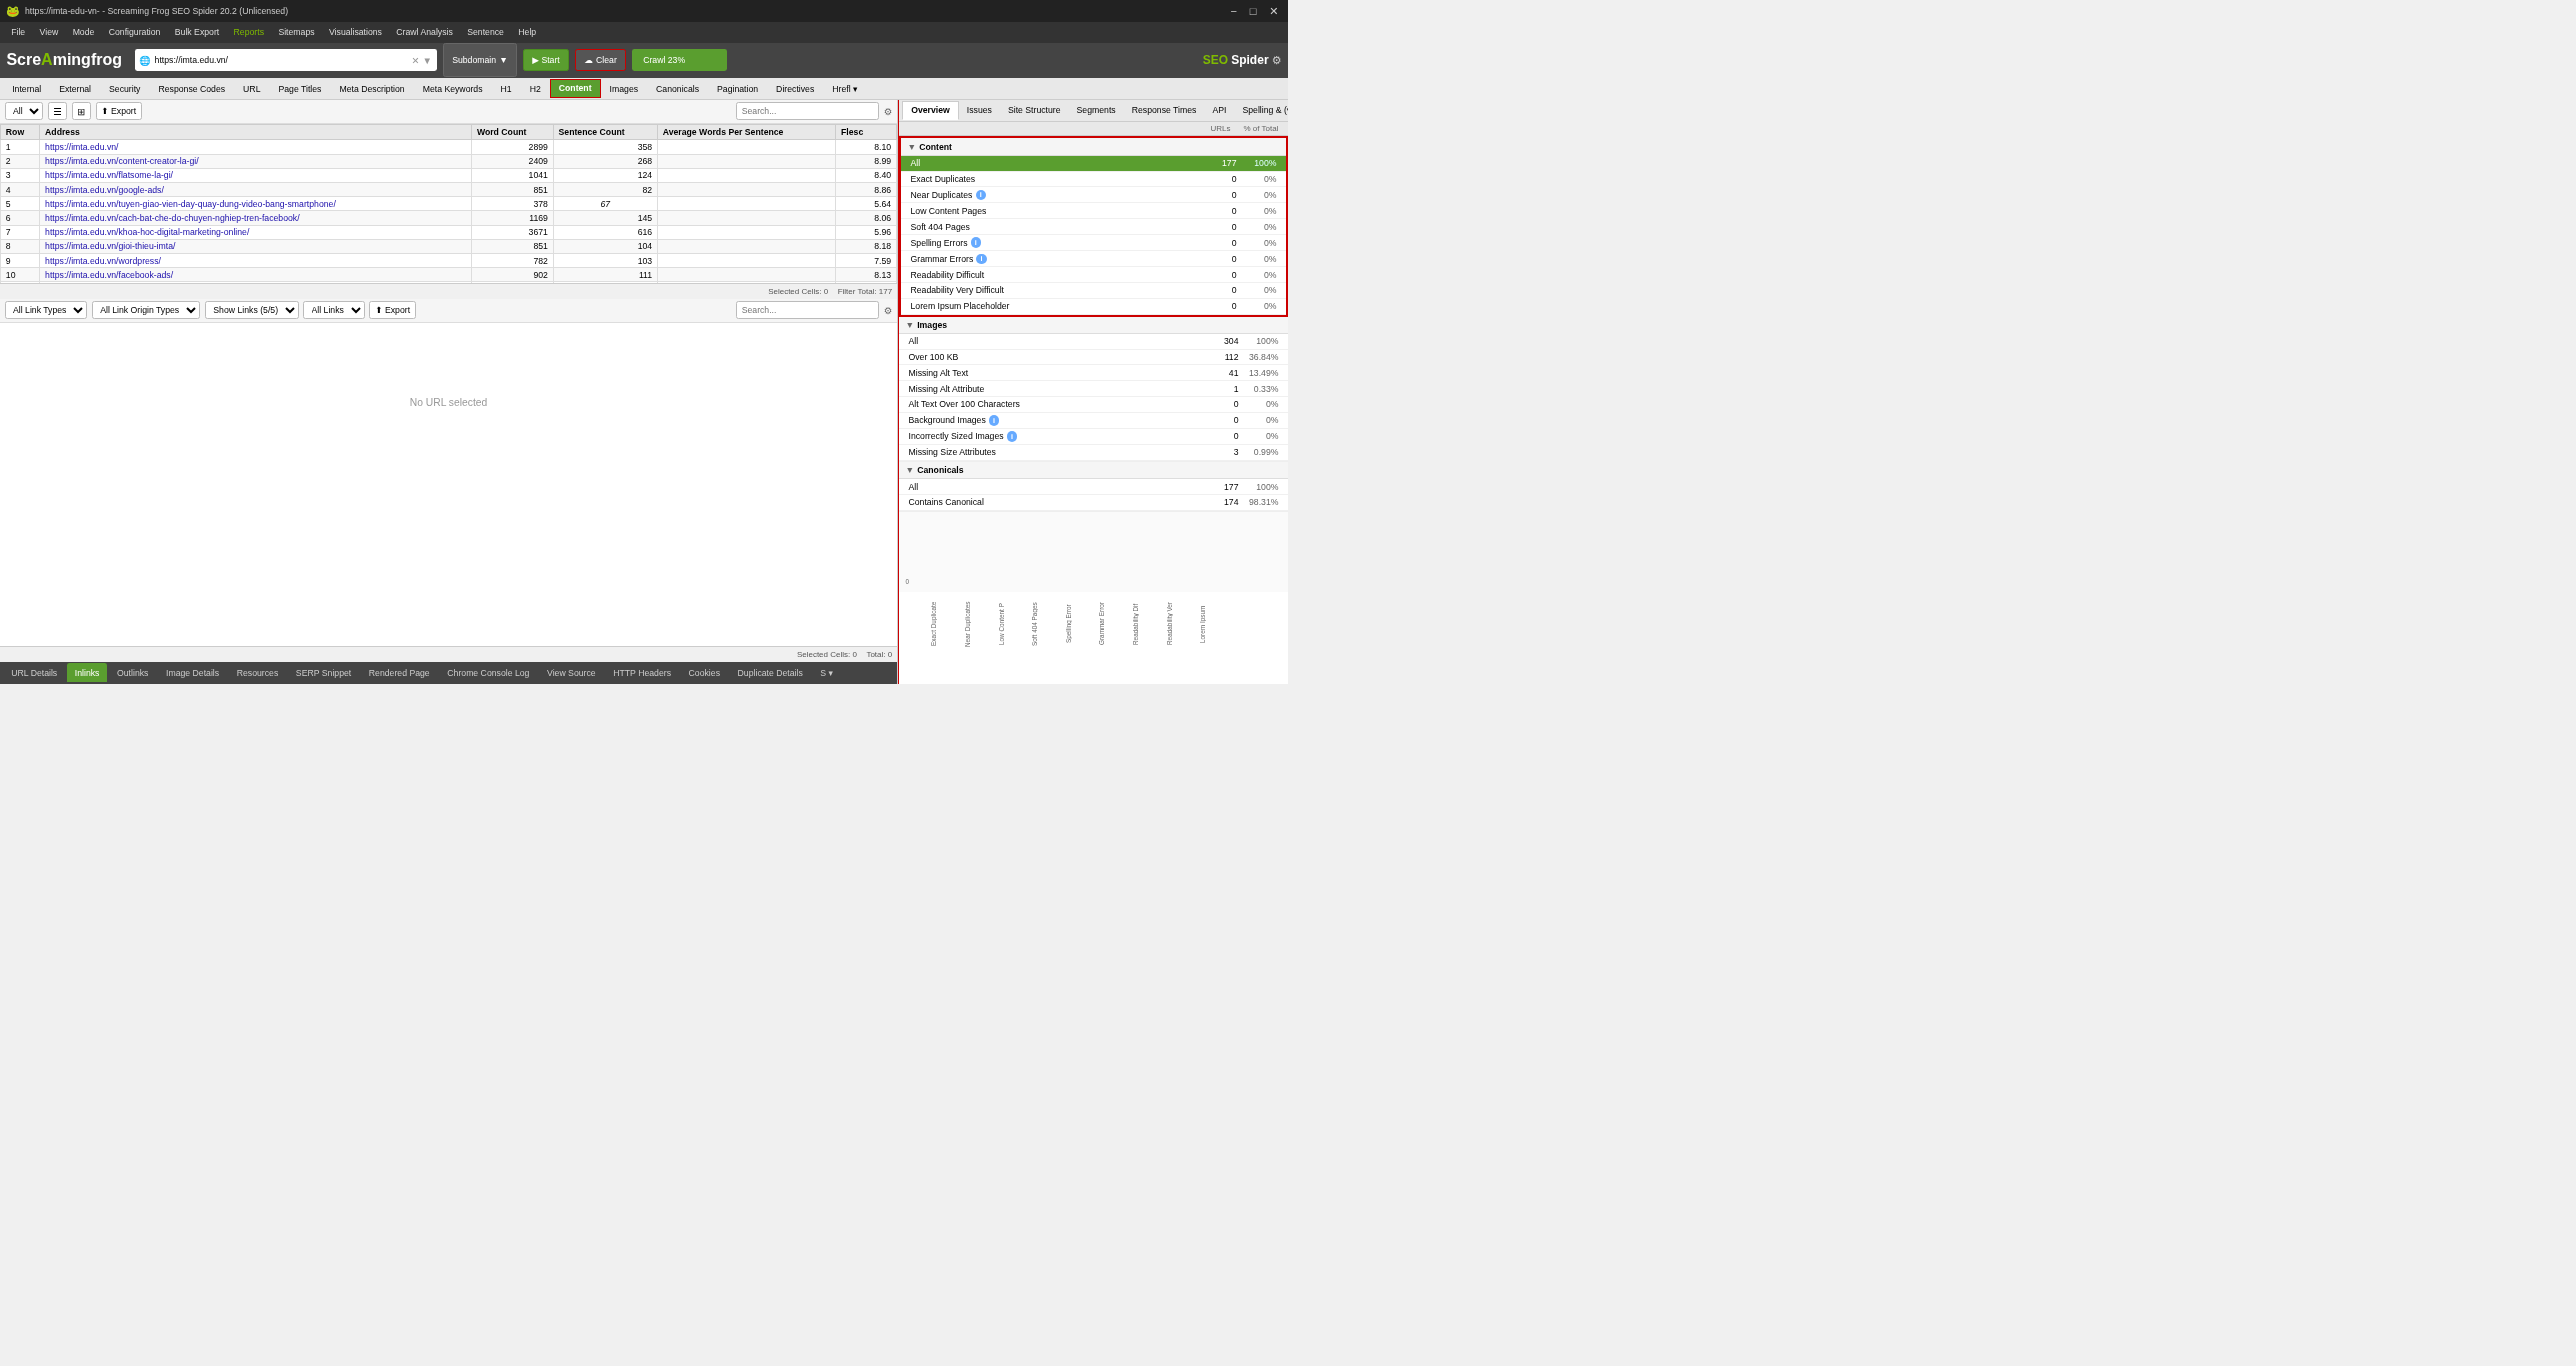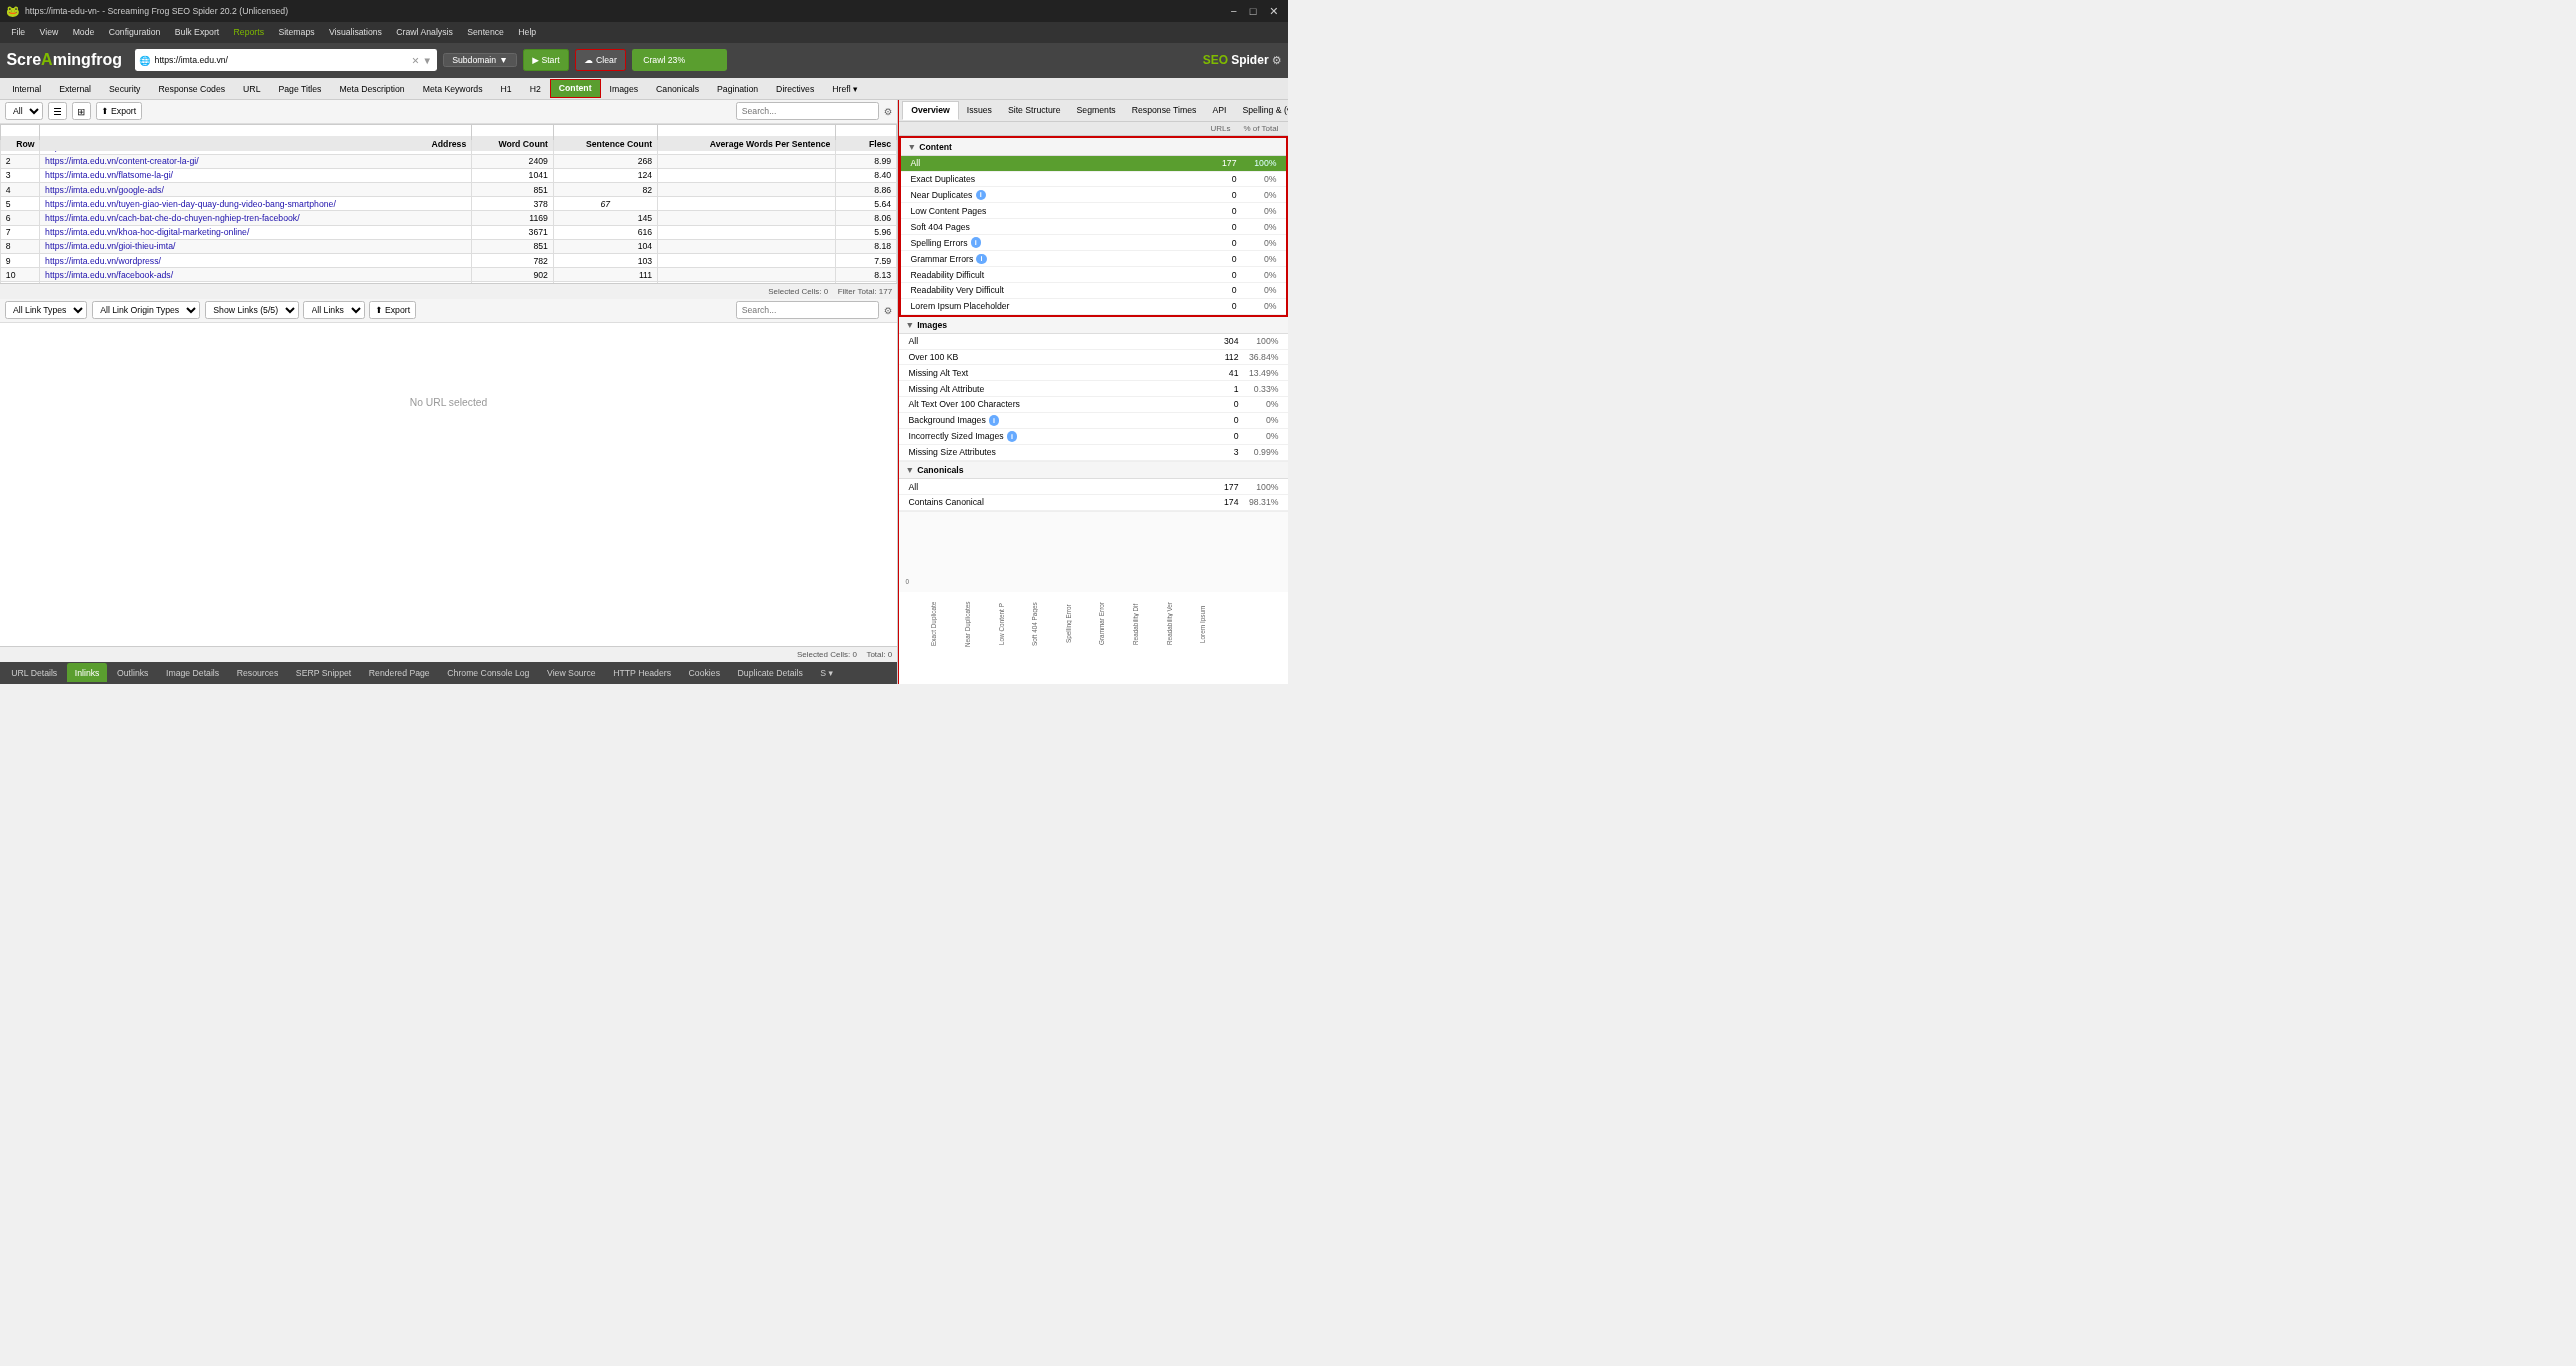--- a/index.html
+++ b/index.html
@@ -86,21 +86,21 @@
     .toolbar-btn.green { background: #5a9e2f; border-color: #4a8e1f; }
     .toolbar-btn.gray { background: #666; border-color: #777; }
     #subdomain-btn {
       background: #555;
       border: 0.8px solid #666;
       color: white;
       padding: 3.2px 8px;
       border-radius: 2.4px;
       cursor: pointer;
       font-size: 8.7px;
-      height: 14px;
+      height: 34px;
       display: flex;
       align-items: center;
       gap: 3.2px;
     }
     #crawl-progress {
       background: #5a9e2f;
       color: white;
       padding: 3.2px 11px;
       border-radius: 2.4px;
       font-size: 8.7px;
@@ -226,25 +226,25 @@
     }
     #data-table {
       width: 100%;
       border-collapse: collapse;
       font-size: 8.7px;
     }
     #data-table thead th {
       background: #e8e8e8;
       border: 0.8px solid #ccc;
       padding: 2.4px 4.8px;
-      text-align: right;
+      text-align: left;
       font-weight: bold;
       white-space: nowrap;
       position: sticky;
-      top: 12px;
+      top: 0;
     }
     #data-table tbody tr:nth-child(even) { background: #f8f8f8; }
     #data-table tbody td {
       border: 0.8px solid #ddd;
       padding: 1.6px 4.8px;
       white-space: nowrap;
     }
     
     
     .status-bar {

